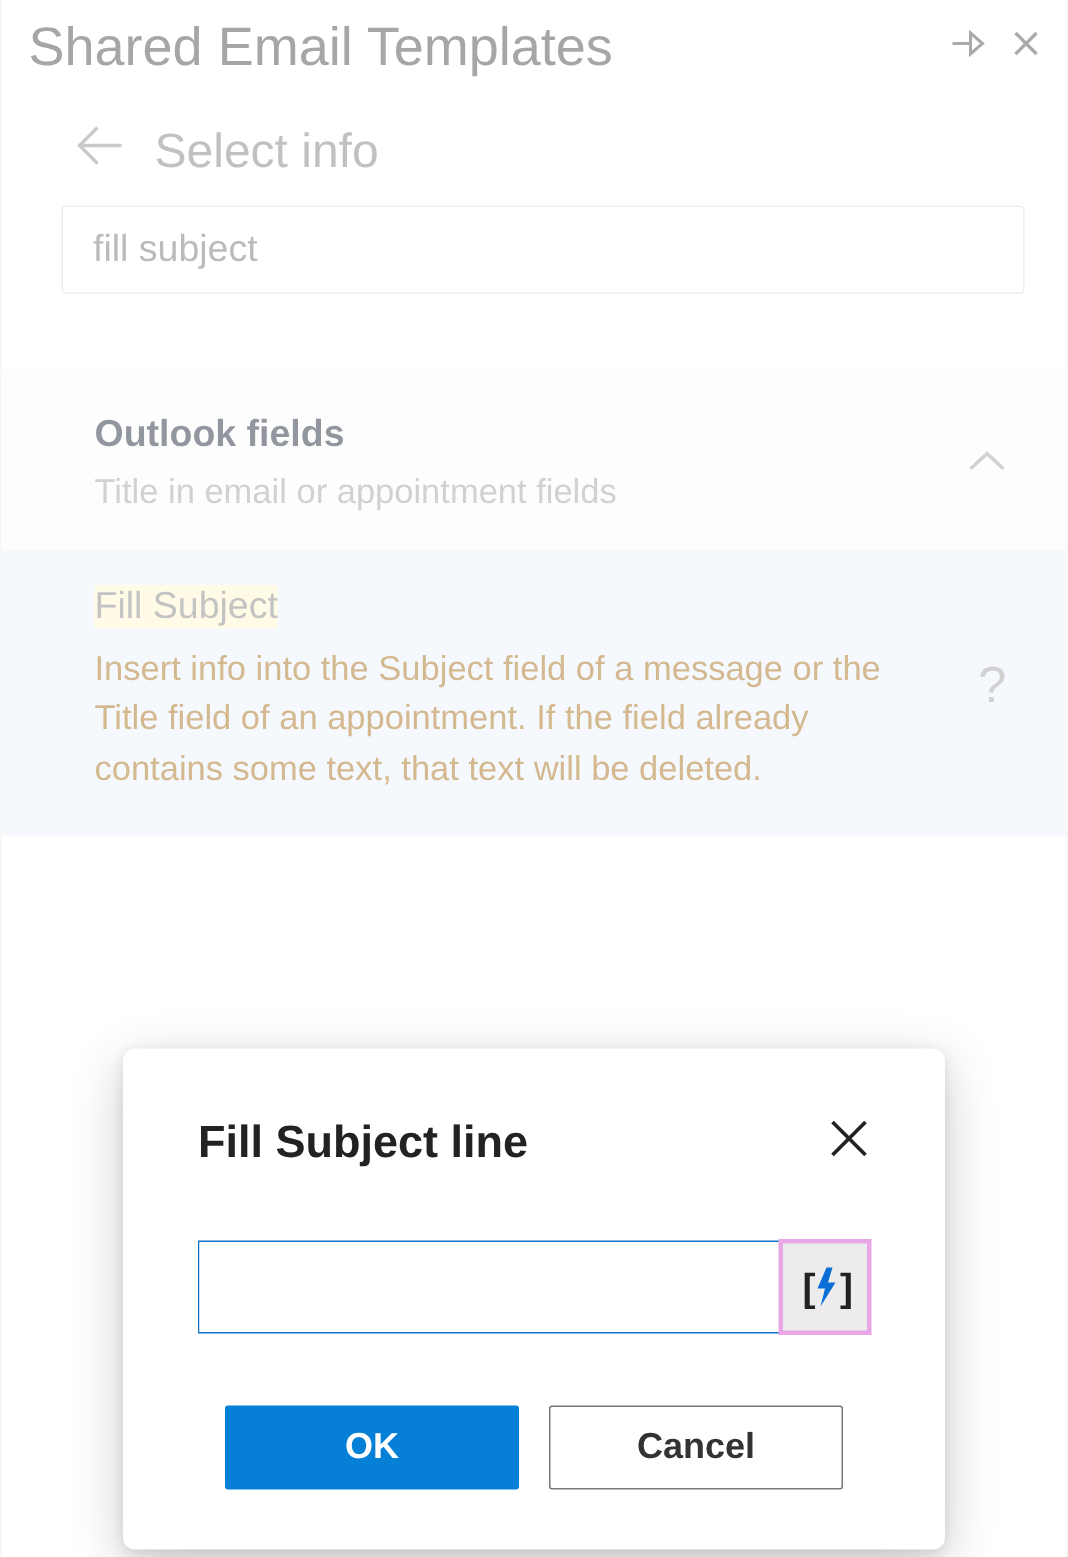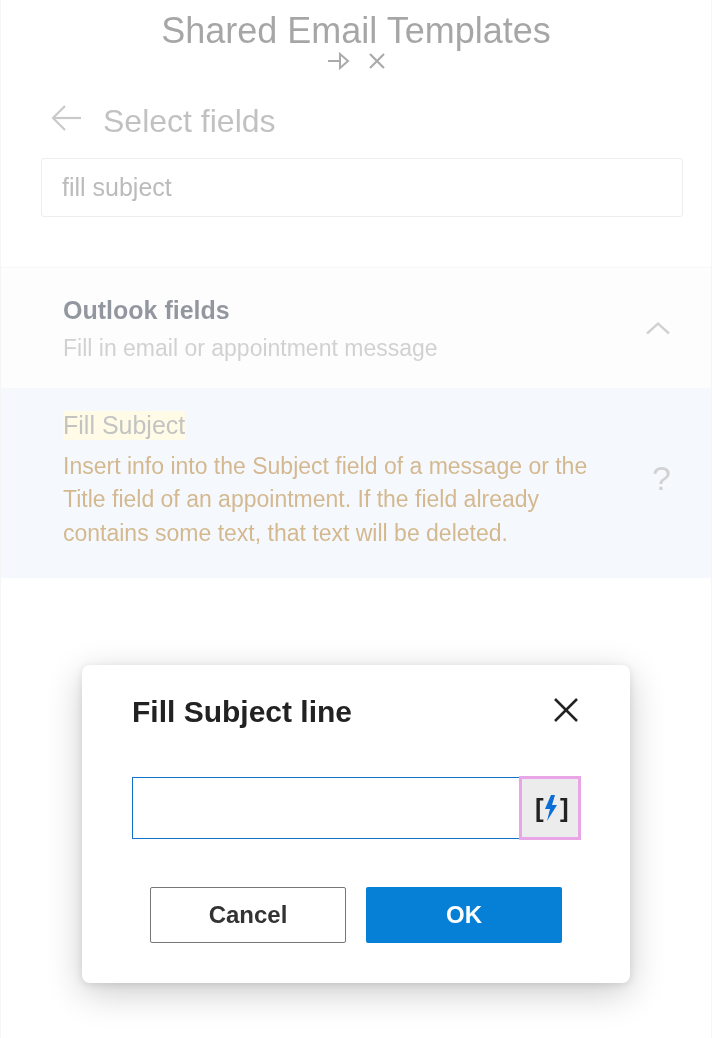--- a/index.html
+++ b/index.html
@@ -16,21 +16,20 @@
   .pane {
     position: absolute; inset: 0;
     border-left: 1px solid #e8e8e8;
     border-right: 1px solid #e8e8e8;
     padding: 0;
   }
 
   .titlebar {
     display: flex; align-items: center;
     padding: 10px 18px 0 18px;
-    flex-direction: column;
   }
   .titlebar h1 {
     font-weight: 400; font-size: 36px; color: #3a3a3a; flex: 1;
   }
   .title-icons { display: flex; gap: 18px; align-items: center; }
   .title-icons span { color: #444; font-size: 20px; line-height: 1; }
 
   .subhead {
     display: flex; align-items: center; gap: 20px;
     padding: 30px 18px 18px 48px;
@@ -78,25 +77,25 @@
     padding-right: 80px;
   }
   .macro-item .help {
     position: absolute; right: 40px; top: 70px;
     font-size: 34px; color: #9a9a9a;
   }
 
   
   .dialog {
     position: absolute;
-    left: 82px; right: 82px; top: 665px;
+    left: 82px; right: 82px; top: 699px;
     background: #fff;
     border-radius: 8px;
     box-shadow: 0 10px 36px rgba(0,0,0,0.20), 0 2px 8px rgba(0,0,0,0.10);
-    padding: 30px 50px 40px 50px;
+    padding: 46px 50px 40px 50px;
     z-index: 20;
   }
   .dialog-head { display: flex; align-items: center; }
   .dialog-head h3 { font-size: 30px; font-weight: 600; color: #222; flex: 1; }
   .dialog-head .close { font-size: 34px; color: #222; line-height: 1; }
 
   .input-wrap {
     margin-top: 48px;
     display: flex;
     border: 1.5px solid #1170c9;
@@ -154,28 +153,28 @@
     </div>
   </div>
 
   <div class="subhead">
     <span class="back-arrow">
       <svg width="34" height="28" viewBox="0 0 34 28">
         <line x1="4" y1="14" x2="32" y2="14" stroke="#888" stroke-width="2.2"></line>
         <polyline points="16,2 4,14 16,26" fill="none" stroke="#888" stroke-width="2.2"></polyline>
       </svg>
     </span>
-    <h2>Select fields</h2>
+    <h2>Select info</h2>
   </div>
 
   <div class="search-box">fill subject</div>
 
   <div class="group-header">
     <div class="gtitle">Outlook fields</div>
-    <div class="gdesc">Fill in email or appointment message</div>
+    <div class="gdesc">Title in email or appointment fields</div>
     <span class="chev">
       <svg width="26" height="16" viewBox="0 0 26 16">
         <polyline points="2,13 13,3 24,13" fill="none" stroke="#9a9a9a" stroke-width="2.4"></polyline>
       </svg>
     </span>
   </div>
 
   <div class="macro-item">
     <span class="mtitle">Fill Subject</span>
     <div class="mdesc">Insert info into the Subject field of a message or the Title field of an appointment. If the field already contains some text, that text will be deleted.</div>
@@ -202,16 +201,16 @@
     <div class="macro-btn">
       <svg width="36" height="34" viewBox="0 0 36 34">
         <text x="2" y="26" font-size="26" font-family="Segoe UI, Arial" fill="#222" font-weight="600">[</text>
         <polygon points="18,4 12,18 17,18 14,30 24,14 19,14 22,4" fill="#0b6dd6"></polygon>
         <text x="27" y="26" font-size="26" font-family="Segoe UI, Arial" fill="#222" font-weight="600">]</text>
       </svg>
     </div>
   </div>
 
   <div class="dialog-buttons">
+    <div class="btn btn-primary">OK</div>
     <div class="btn btn-secondary">Cancel</div>
-    <div class="btn btn-primary">OK</div>
   </div>
 </div>
 
 </body></html>

